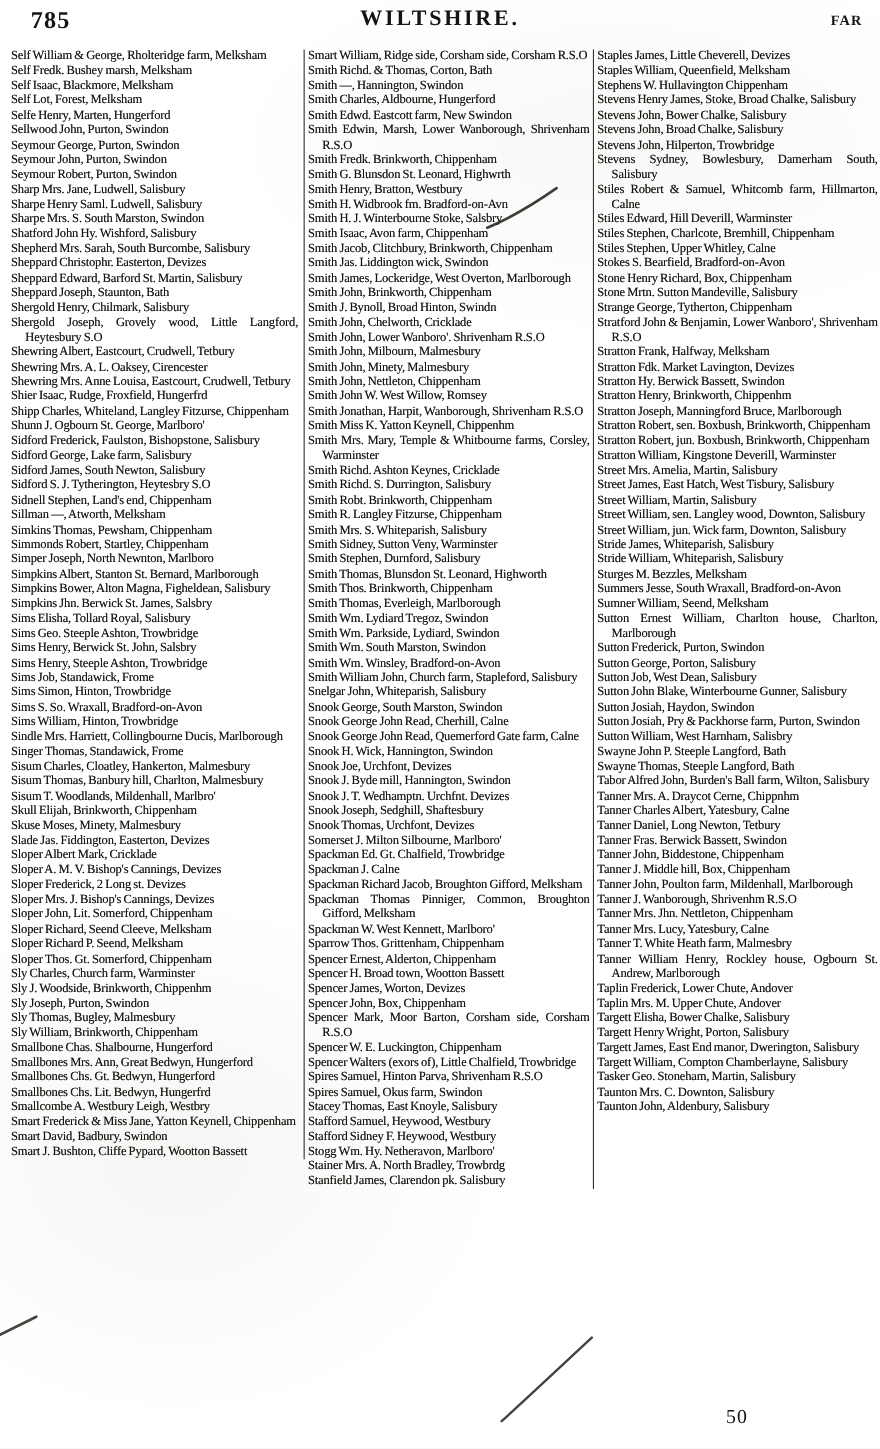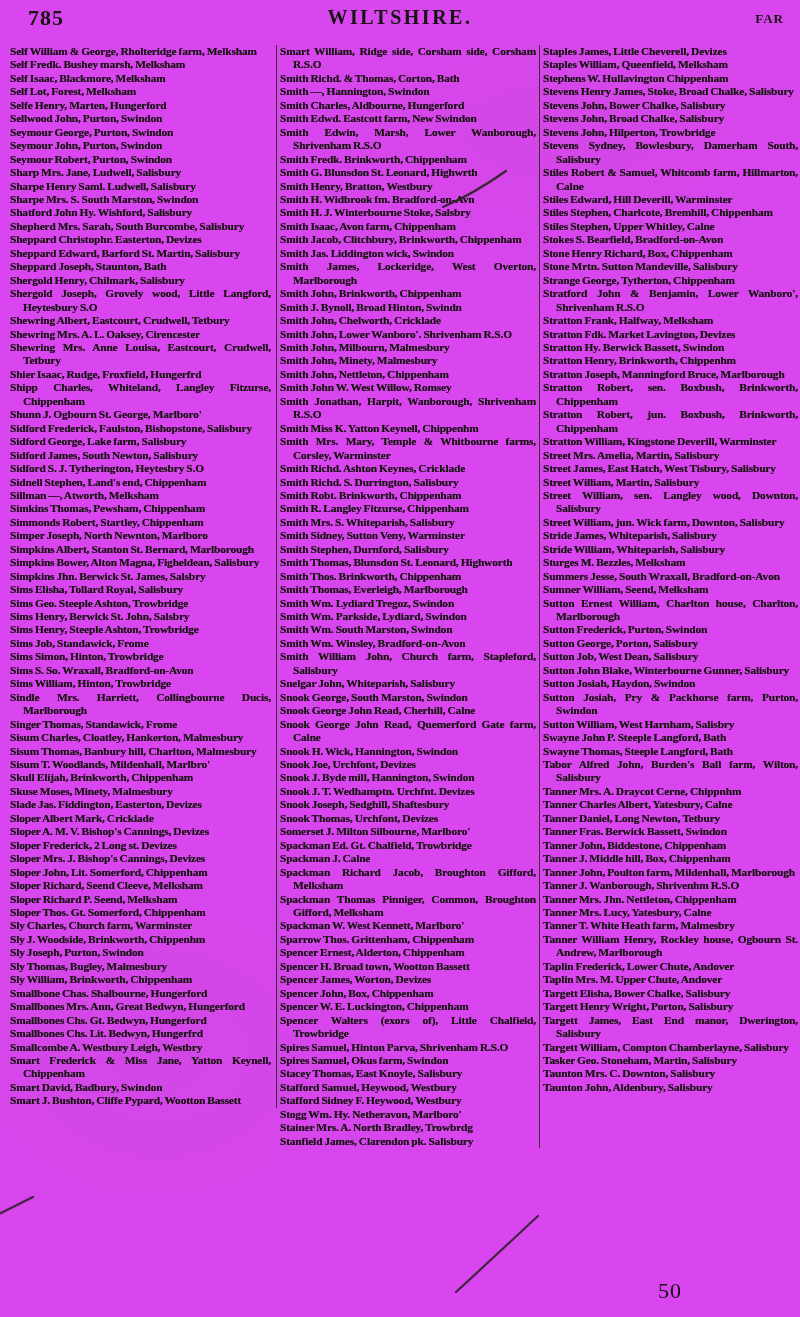--- a/index.html
+++ b/index.html
@@ -1,21 +1,21 @@
 <!DOCTYPE html>
 <html><head>
 <meta charset="utf-8">
 <style>
   html,body{margin:0;padding:0;}
   body{background:#e8e6e0;}
   .page{
     position:relative;
     width:800px;height:1317px;
     margin:0 auto;
-    background:#d946ef;
+    background:#ffffff;
     overflow:hidden;
     font-family:"Liberation Serif", serif;
     color:#161310;
   }
   
   .page::before{
     content:"";position:absolute;inset:0;pointer-events:none;
     background:
       radial-gradient(ellipse 600px 300px at 70% 10%, rgba(90,80,60,0.04), transparent 60%),
       radial-gradient(ellipse 500px 400px at 20% 80%, rgba(90,80,60,0.05), transparent 60%);
@@ -30,35 +30,35 @@
     font-size:20px;font-weight:bold;letter-spacing:2.5px;
   }
   .hdr .corner{
     position:absolute;right:16px;top:11px;
     font-size:13px;font-weight:bold;letter-spacing:1px;margin-left:48px;
   }
   .cols{
     position:absolute;top:45px;left:10px;width:788px;
     display:flex;align-items:flex-start;
   }
-  .col{box-sizing:border-box;font-weight:bold;}
+  .col{box-sizing:border-box;}
   .col-1{width:267px;padding-right:5px;border-right:1px solid #35302a;}
   .col-2{width:263px;padding-left:3px;padding-right:3px;border-right:1px solid #35302a;}
   .col-3{width:258px;padding-left:3px;}
   .entry{
     margin:0;
     padding-left:13px;text-indent:-13px;
     font-size:11.4px;line-height:13.45px;
     text-align:justify;
     letter-spacing:-0.15px;word-spacing:-0.6px;
     text-shadow:0 0 0.4px rgba(20,15,10,0.6);
   }
   .footno{
     position:absolute;left:610px;top:1278px;width:120px;
-    text-align:center;font-size:22px;letter-spacing:1px;
+    text-align:center;font-size:18px;letter-spacing:1px;
   }
   .ink{position:absolute;inset:0;pointer-events:none;}
 </style>
 </head>
 <body>
 
 <div class="page">
 
   <div class="hdr">
     <div class="pageno">785</div>
@@ -201,20 +201,21 @@
         <p class="entry">Spackman Ed. Gt. Chalfield, Trowbridge</p>
         <p class="entry">Spackman J. Calne</p>
         <p class="entry">Spackman Richard Jacob, Broughton Gifford, Melksham</p>
         <p class="entry">Spackman Thomas Pinniger, Common, Broughton Gifford, Melksham</p>
         <p class="entry">Spackman W. West Kennett, Marlboro'</p>
         <p class="entry">Sparrow Thos. Grittenham, Chippenham</p>
         <p class="entry">Spencer Ernest, Alderton, Chippenham</p>
         <p class="entry">Spencer H. Broad town, Wootton Bassett</p>
         <p class="entry">Spencer James, Worton, Devizes</p>
         <p class="entry">Spencer John, Box, Chippenham</p>
+        <p class="entry">Spencer Mark, Moor Barton, Corsham side, Corsham R.S.O</p>
         <p class="entry">Spencer W. E. Luckington, Chippenham</p>
         <p class="entry">Spencer Walters (exors of), Little Chalfield, Trowbridge</p>
         <p class="entry">Spires Samuel, Hinton Parva, Shrivenham R.S.O</p>
         <p class="entry">Spires Samuel, Okus farm, Swindon</p>
         <p class="entry">Stacey Thomas, East Knoyle, Salisbury</p>
         <p class="entry">Stafford Samuel, Heywood, Westbury</p>
         <p class="entry">Stafford Sidney F. Heywood, Westbury</p>
         <p class="entry">Stogg Wm. Hy. Netheravon, Marlboro'</p>
         <p class="entry">Stainer Mrs. A. North Bradley, Trowbrdg</p>
         <p class="entry">Stanfield James, Clarendon pk. Salisbury</p>

